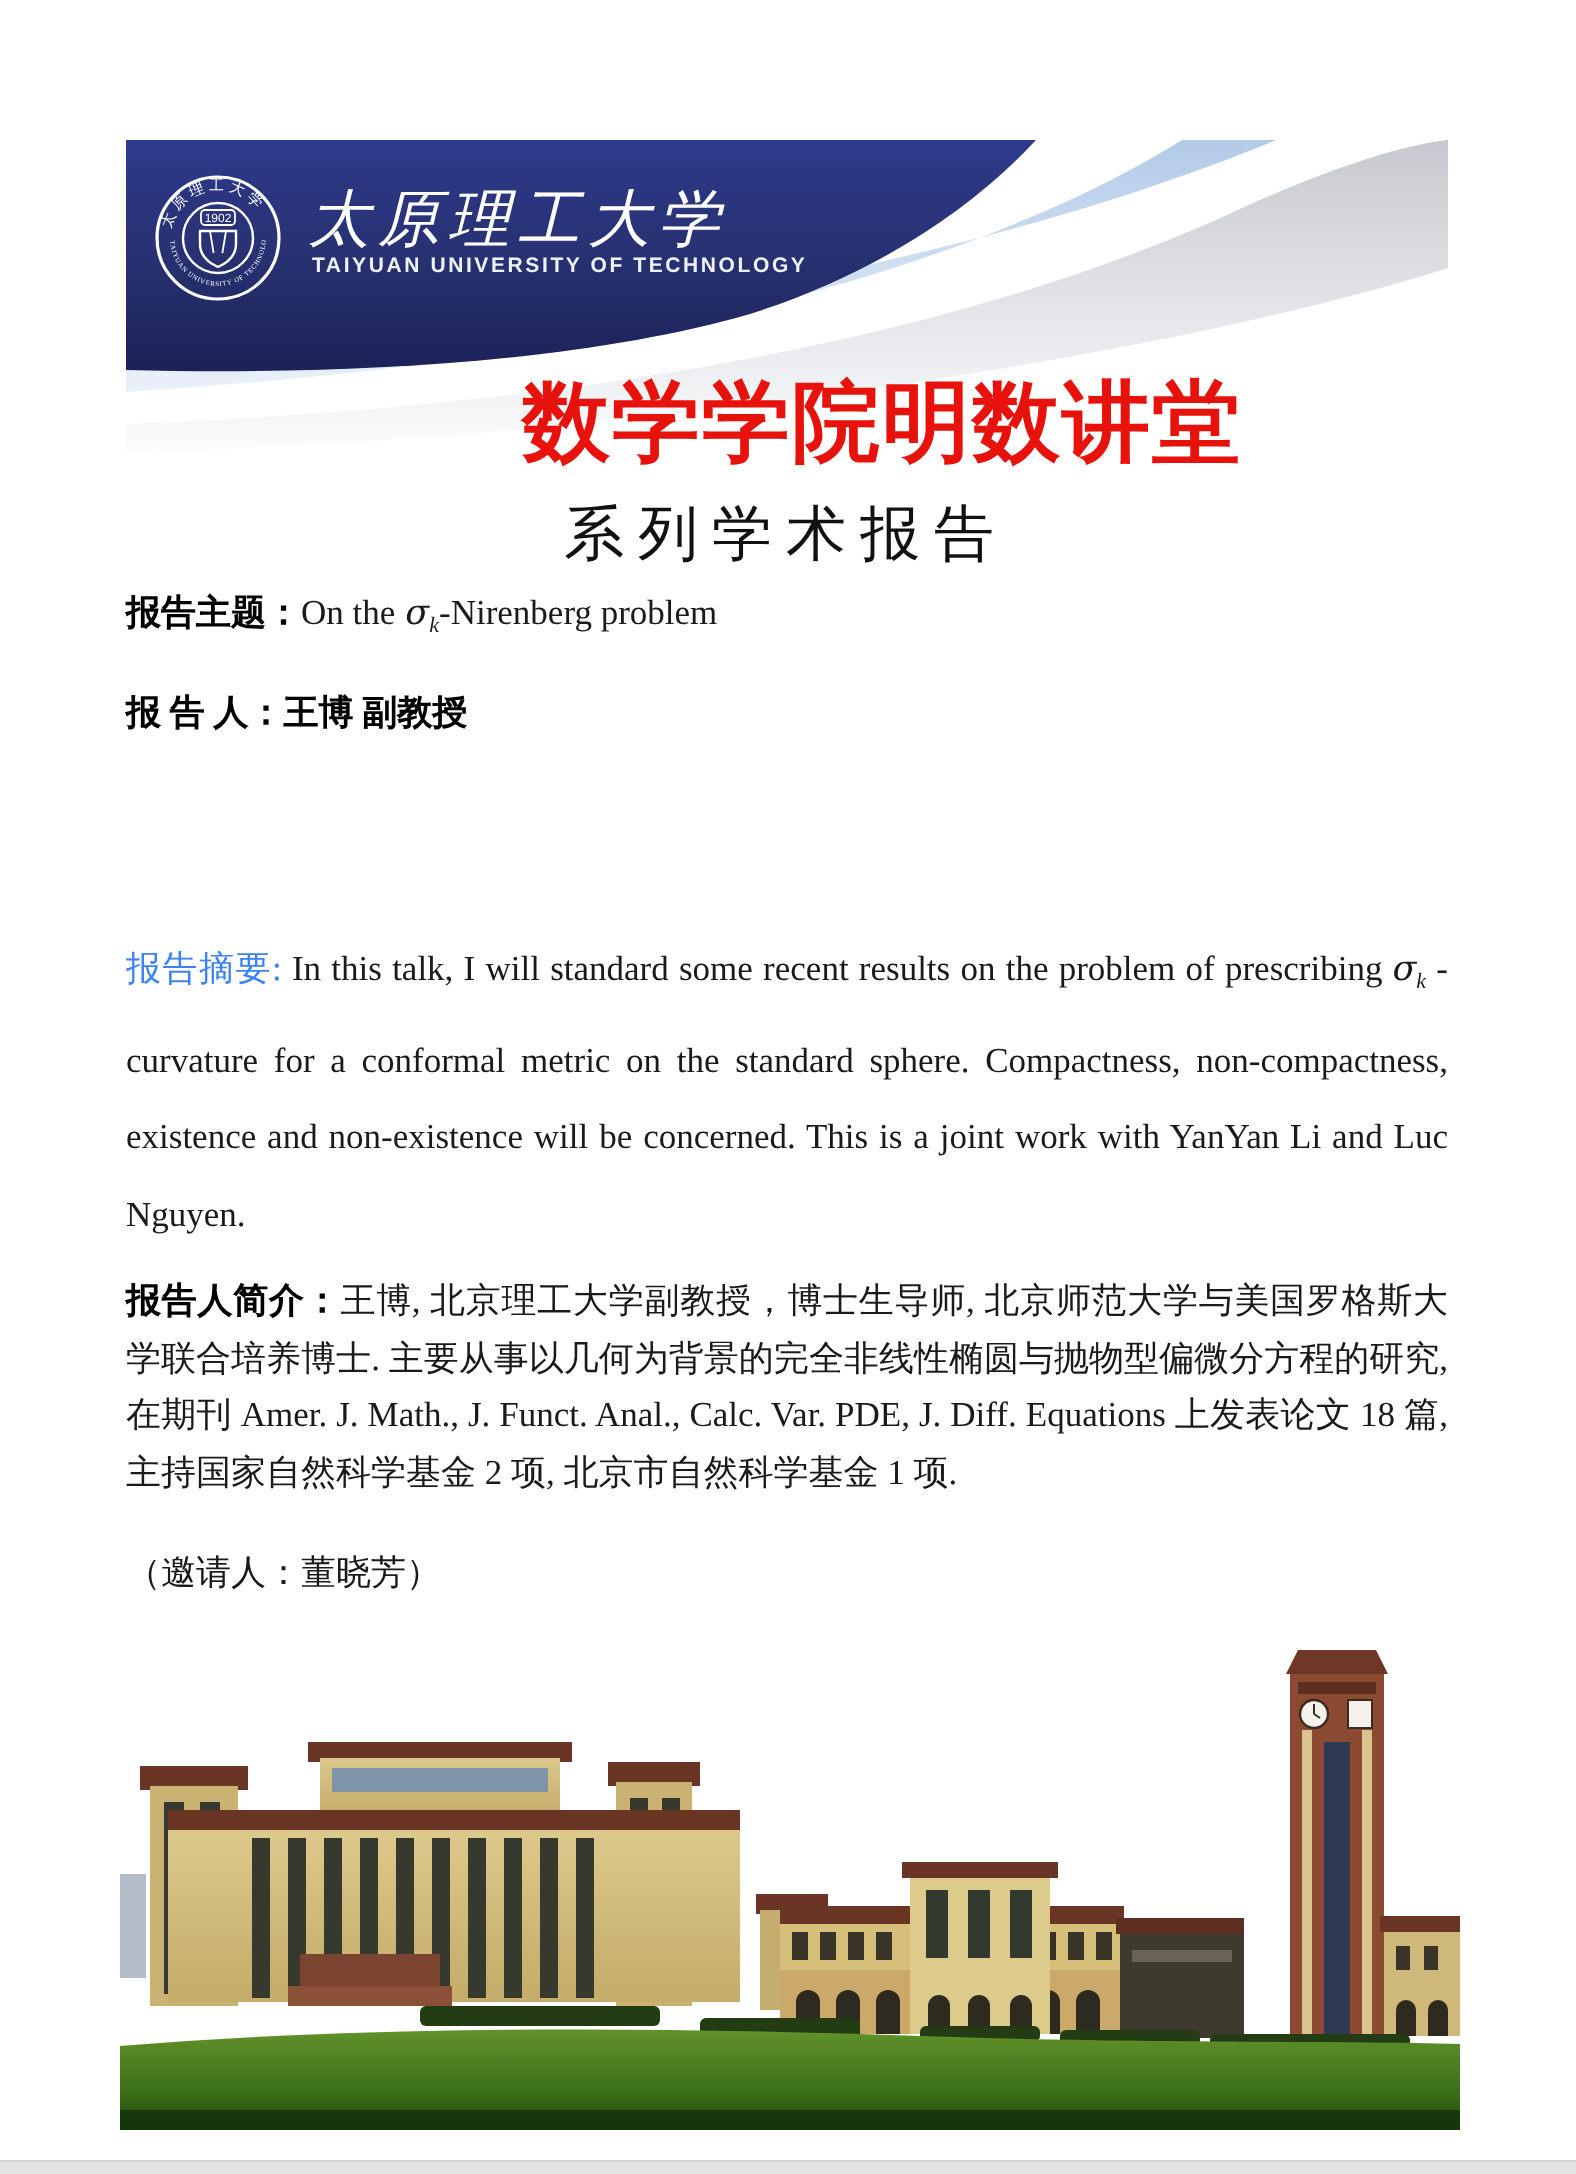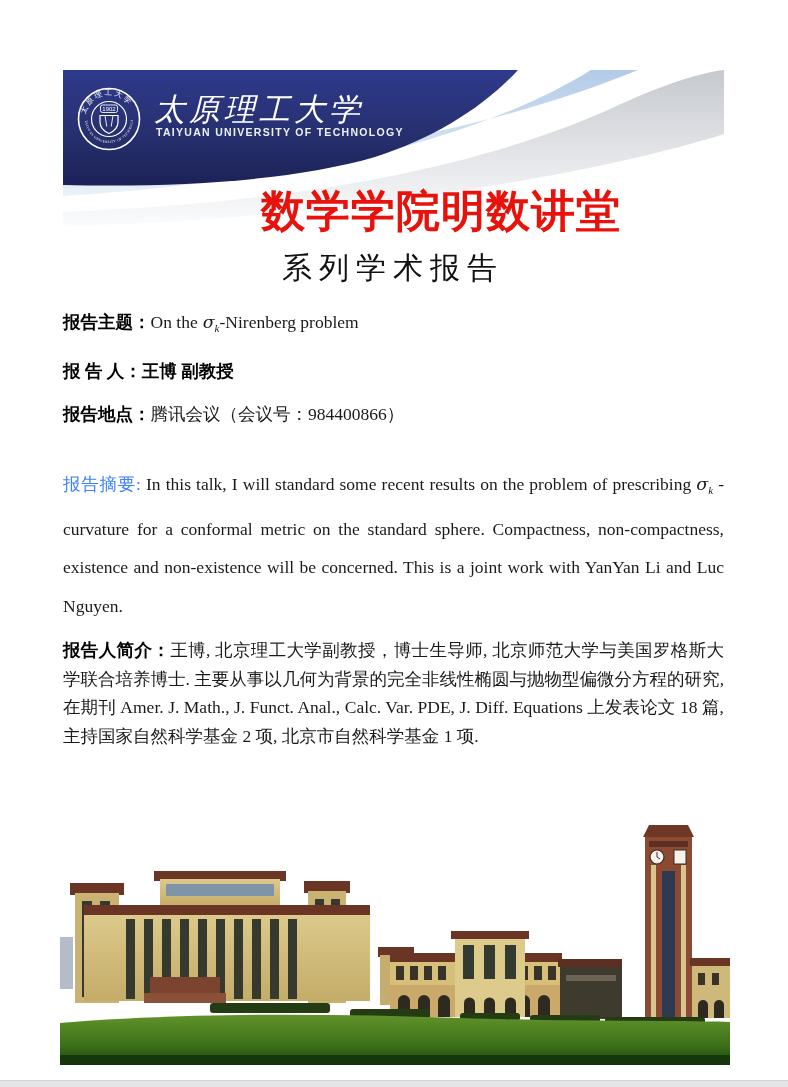--- a/index.html
+++ b/index.html
@@ -18,21 +18,21 @@
     text-align:center; padding-left:90px;
     font-size:44px; font-weight:700; color:#e8120c;
     letter-spacing:1px; line-height:52px;
   }
   .subtitle-line {
     position:absolute; left:63px; top:251px; width:660px;
     text-align:center; font-size:30px; letter-spacing:7px;
     color:#111; line-height:34px;
   }
 
-  .details { position:absolute; left:63px; top:301px; width:660px; }
+  .details { position:absolute; left:63px; top:285px; width:660px; }
   .detail-row { line-height:43px; font-size:17.5px; white-space:nowrap; }
   .detail-row b.lbl { font-weight:700; color:#000; }
   .detail-row .val { color:#1a1a1a; }
   .detail-row .val-bold { font-weight:700; color:#000;margin-top:32px; }
   .sigma { font-style:italic; margin-left:5px; font-family:"DejaVu Serif",serif; }
   .sigma-sub { font-style:italic; font-size:11px; vertical-align:-4px; }
 
   .abstract {
     position:absolute; left:63px; top:465px; width:661px;
     font-size:17.5px; line-height:38.5px; text-align:justify; color:#1a1a1a;
@@ -114,34 +114,32 @@
   <div class="title-line">数学学院明数讲堂</div>
   <div class="subtitle-line">系列学术报告</div>
 
   <div class="details">
     <div class="detail-row">
       <b class="lbl">报告主题：</b><span class="val"><span>On the</span><span class="sigma">σ</span><span class="sigma-sub">k</span><span>-Nirenberg problem</span></span>
     </div>
     <div class="detail-row">
       <b class="lbl">报 告 人：</b><span class="val-bold">王博 副教授</span>
     </div>
-    <div class="detail-row">
-      <b class="lbl">报告地点：</b><span class="val">腾讯会议（会议号：984400866）</span>
-    </div>
   </div>
 
   <p class="abstract">
     <b>报告摘要:</b>
     <span><span>In this talk, I will standard some recent results on the problem of prescribing</span><span class="sigma">σ</span><span class="sigma-sub">k</span><span> -curvature for a conformal metric on the standard sphere. Compactness, non-compactness, existence and non-existence will be concerned. This is a joint work with YanYan Li and Luc Nguyen.</span></span>
   </p>
 
   <p class="bio">
     <b>报告人简介：</b><span>王博, 北京理工大学副教授，博士生导师, 北京师范大学与美国罗格斯大学联合培养博士. 主要从事以几何为背景的完全非线性椭圆与抛物型偏微分方程的研究, 在期刊 Amer. J. Math., J. Funct. Anal., Calc. Var. PDE, J. Diff. Equations 上发表论文 18 篇, 主持国家自然科学基金 2 项, 北京市自然科学基金 1 项.</span>
   </p>
 
+  <div class="invite">（邀请人：董晓芳）</div>
 
   <div class="photo">
     <svg width="670" height="240" viewBox="0 0 670 240">
       <defs>
         <linearGradient id="gLawn" x1="0" y1="0" x2="0" y2="1">
           <stop offset="0" stop-color="#61922a"></stop>
           <stop offset="0.6" stop-color="#3d711a"></stop>
           <stop offset="1" stop-color="#1d470c"></stop>
         </linearGradient>
         <linearGradient id="gWall" x1="0" y1="0" x2="0" y2="1">

